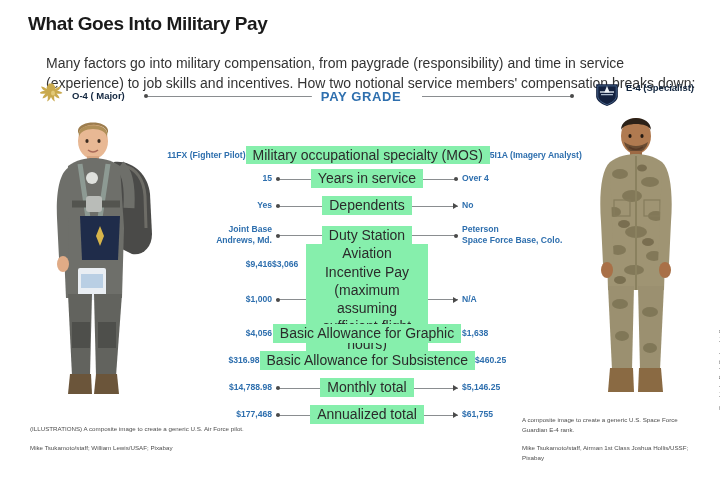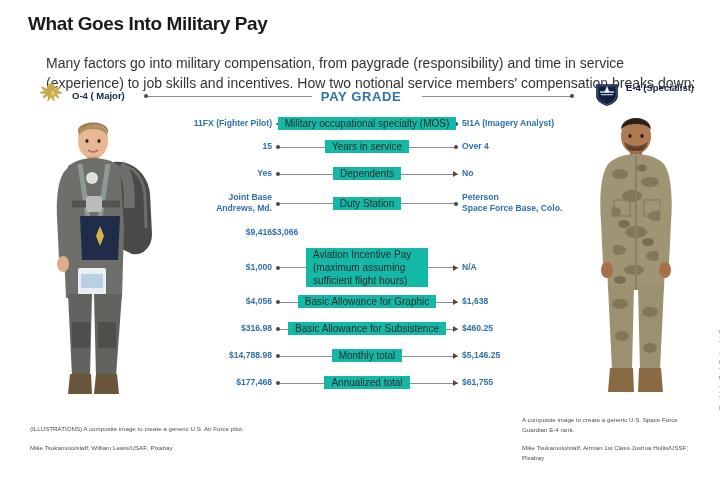--- a/index.html
+++ b/index.html
@@ -48,22 +48,22 @@
   .val{
     font-size:8.6px;font-weight:bold;color:#2e6fae;line-height:1.25;
   }
   .val.l{width:122px;text-align:right;padding-right:0;}
   .val.r{width:128px;text-align:left;}
   .mid{
     flex:1;display:flex;align-items:center;justify-content:center;
     position:relative;
   }
   .mid-label{
-    font-size:10px;color:#2b2b2b;line-height:1.3;
-    background:#14b8a6;padding:0 7px;z-index:2;white-space:nowrap;
+    font-size:14px;color:#2b2b2b;text-align:center;line-height:1.3;
+    background:#86efac;padding:0 7px;z-index:2;white-space:nowrap;
   }
   .mid-label.multi{white-space:normal;width:108px;}
   .conn{position:absolute;top:50%;height:1px;background:#8a8d90;z-index:1;}
   .conn .cap{position:absolute;top:-1.5px;width:4px;height:4px;border-radius:50%;background:#4a4a4a;}
   .arw{
     position:absolute;top:-2.5px;width:0;height:0;
     border-top:3px solid transparent;border-bottom:3px solid transparent;
   }
   .arw.left{border-right:5px solid #4a4a4a;}
   .arw.right{border-left:5px solid #4a4a4a;}
@@ -125,21 +125,21 @@
           <rect x="13" y="22" width="22" height="2.3" fill="#aebdd0"></rect>
           <path d="M24 7l5 12h-10z" fill="#eef3f8"></path>
         </svg>
       </span>
       <span class="grade-label">E-4 (Specialist)</span>
     </div>
   </div>
 
   <div class="rows">
 
-    <div class="row" style="height:20px;">
+    <div class="row" style="height:20px;margin-top:32px;">
       <div class="val l">11FX (Fighter Pilot)</div>
       <div class="mid">
         <div class="conn" style="left:4px;right:4px;">
           <span class="arw left" style="left:0;"></span>
           <span class="cap" style="right:0;"></span>
         </div>
         <span class="mid-label">Military occupational specialty (MOS)</span>
       </div>
       <div class="val r">5I1A (Imagery Analyst)</div>
     </div>

